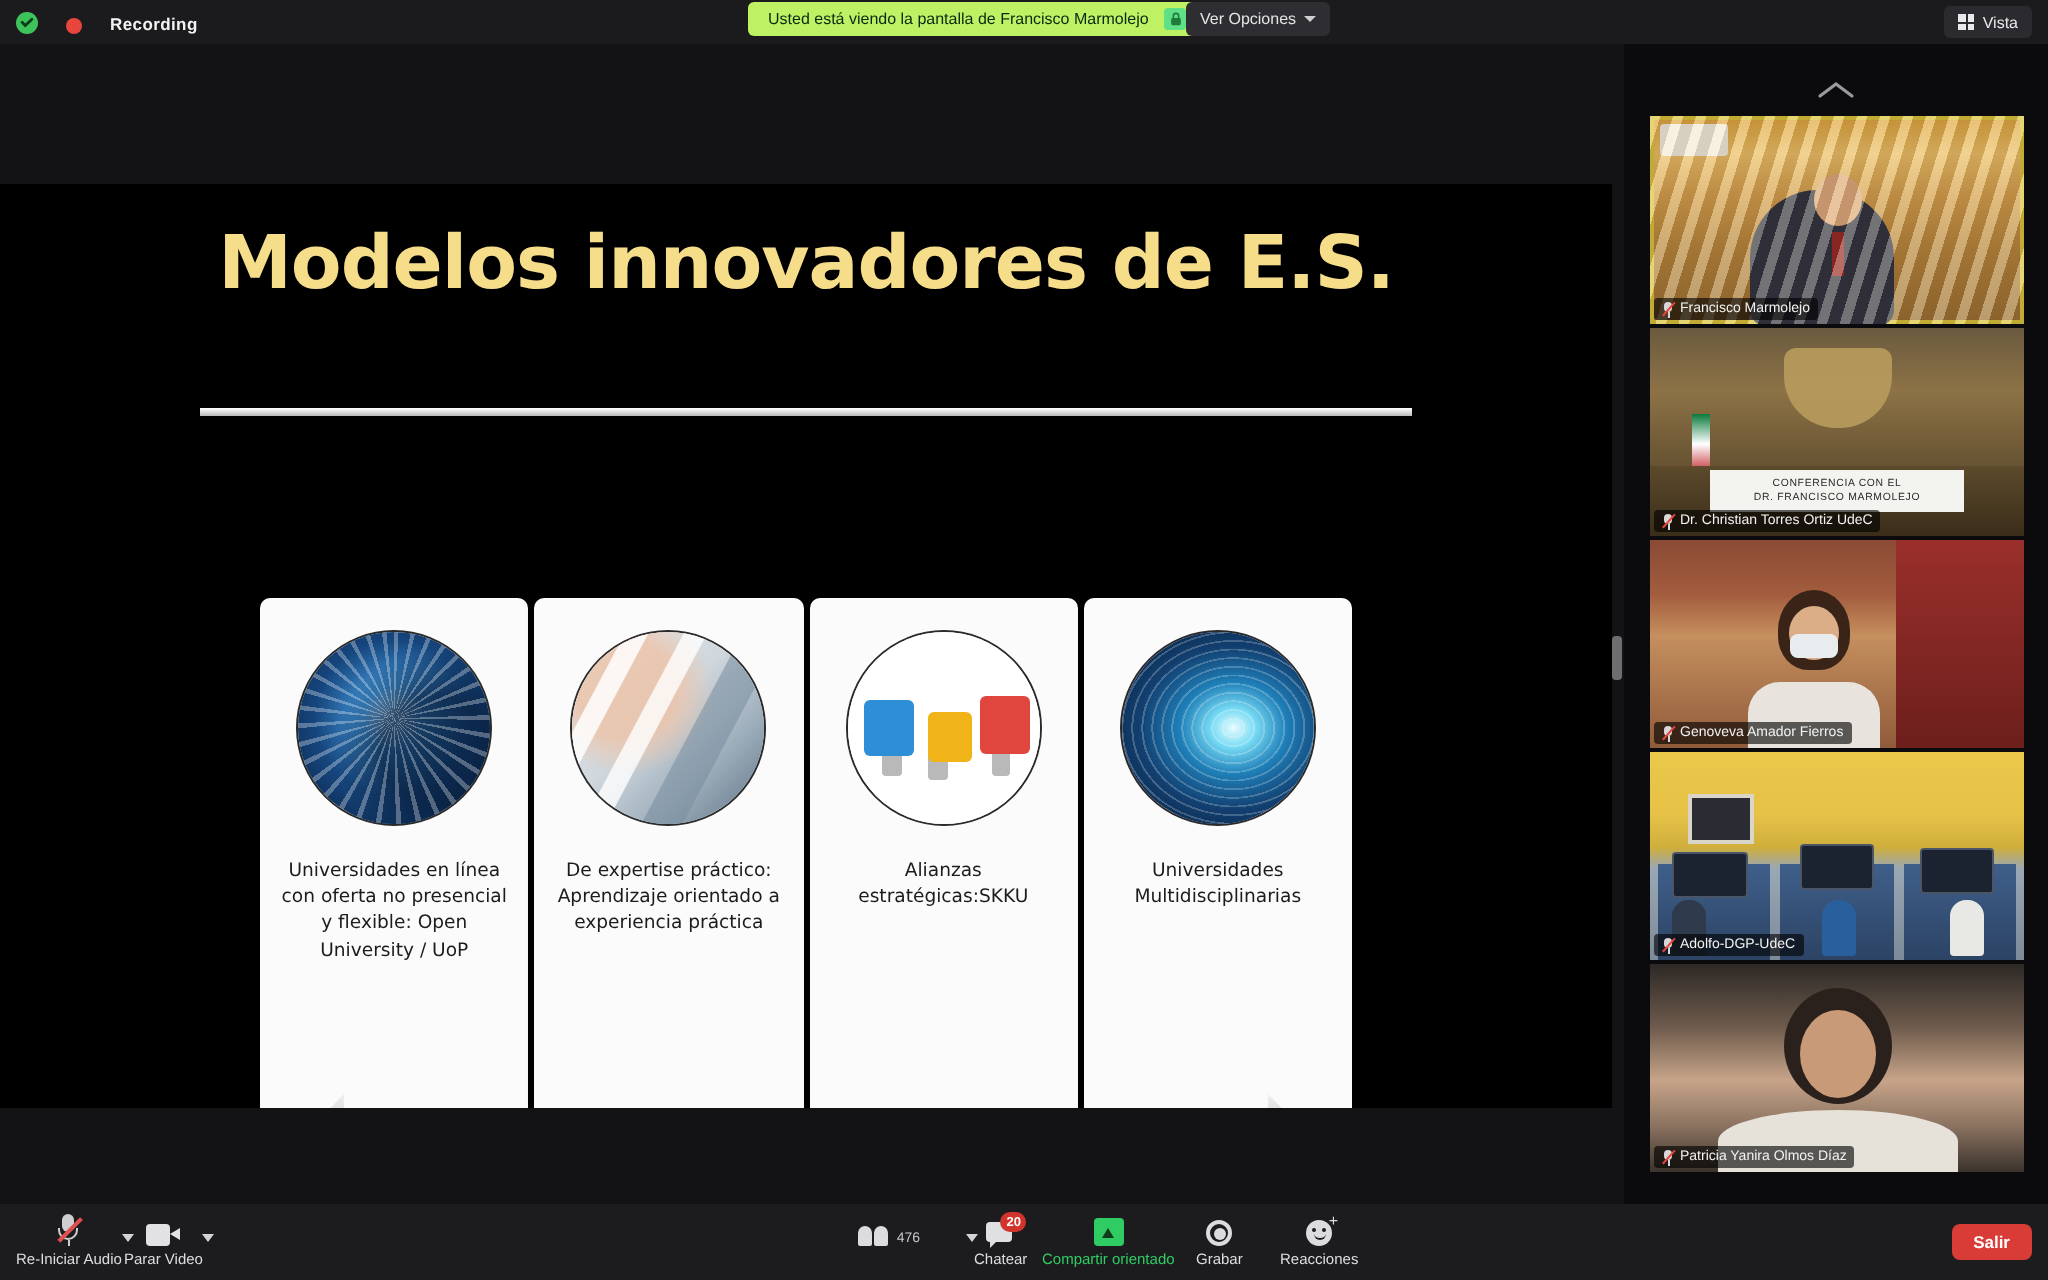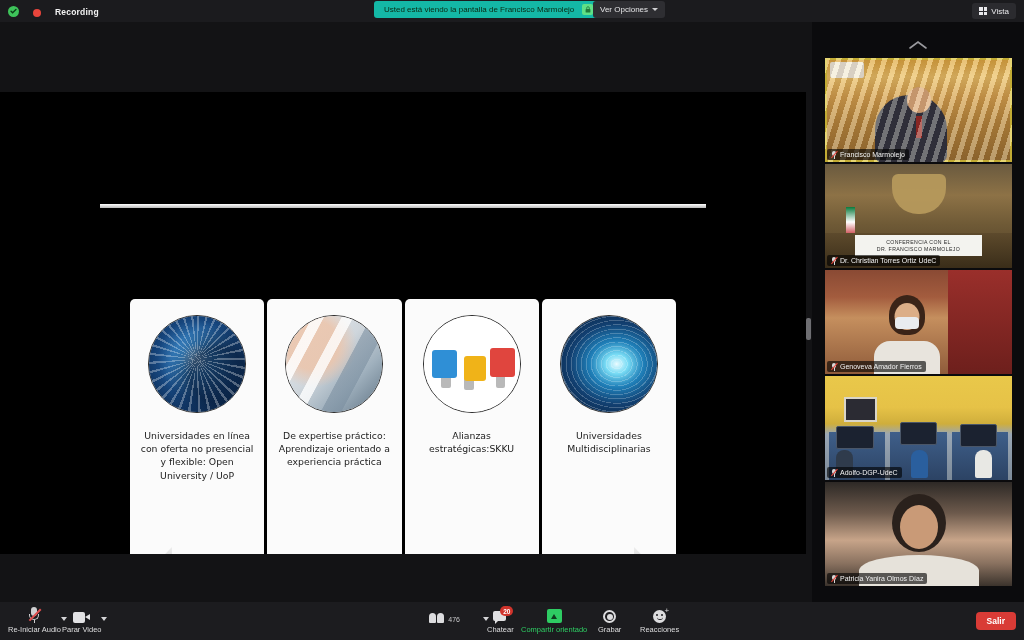--- a/index.html
+++ b/index.html
@@ -12,21 +12,21 @@
   #topbar { position:absolute; left:0; top:0; width:1024px; height:22px;
     background:#1b1b1e; display:flex; align-items:center; }
   .rec-wrap { display:flex; align-items:flex-end; gap:14px; padding-left:8px; }
   .shield { width:11px; height:11px; border-radius:50%; background:#3ec35a;
     display:flex; align-items:center; justify-content:center; }
   .shield svg{ display:block; }
   .rec-dot { width:8px; height:8px; border-radius:50%; background:#e8453c; }
   .rec-text { color:#f2f2f2; font-size:8.5px; font-weight:bold; letter-spacing:.2px; }
 
   .share-banner { position:absolute; left:374px; top:1px; height:17px;
-    background:#14b8a6; border-radius:3px; display:flex; align-items:center;
+    background:#bef264; border-radius:3px; display:flex; align-items:center;
     padding:0 6px 0 10px; gap:8px; }
   .share-banner .txt { color:#0a2a12; font-size:8px; white-space:nowrap; }
   .lockico { width:11px; height:11px; border-radius:2px; background:#5fe087;
     display:flex; align-items:center; justify-content:center; }
 
   .ver-opciones { position:absolute; left:593px; top:1px; height:17px;
     background:#2e2e32; border-radius:3px; display:flex; align-items:center;
     gap:4px; padding:0 7px; }
   .ver-opciones .txt{ color:#e4e4e6; font-size:8px; }
   .caret-d { width:0;height:0;border-left:3.5px solid transparent;
@@ -303,20 +303,21 @@
           <i></i>
           <i></i>
         </span>
       <span class="txt">Vista</span>
     </div>
   </div>
 
   <div id="stage">
     <div id="slide">
 
+      <div class="slide-title">Modelos innovadores de E.S.</div>
       <div class="title-rule"></div>
 
       <div class="cards">
 
         <div class="card">
           <div class="circ">
               <div class="art-tech"></div>
             </div>
           <div class="card-txt">Universidades en línea con oferta no presencial y flexible: Open University / UoP</div>
         </div>

